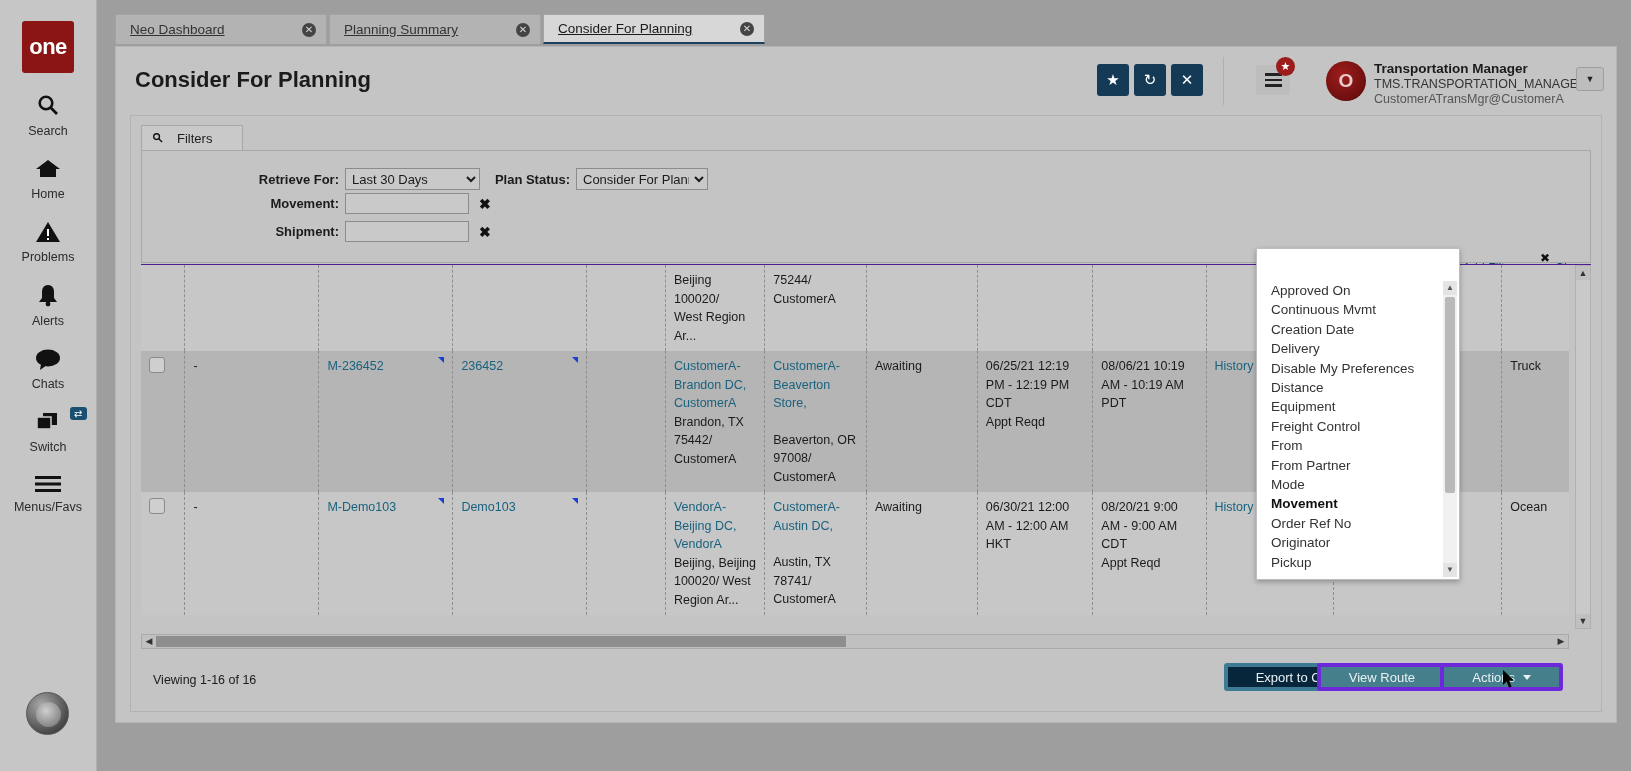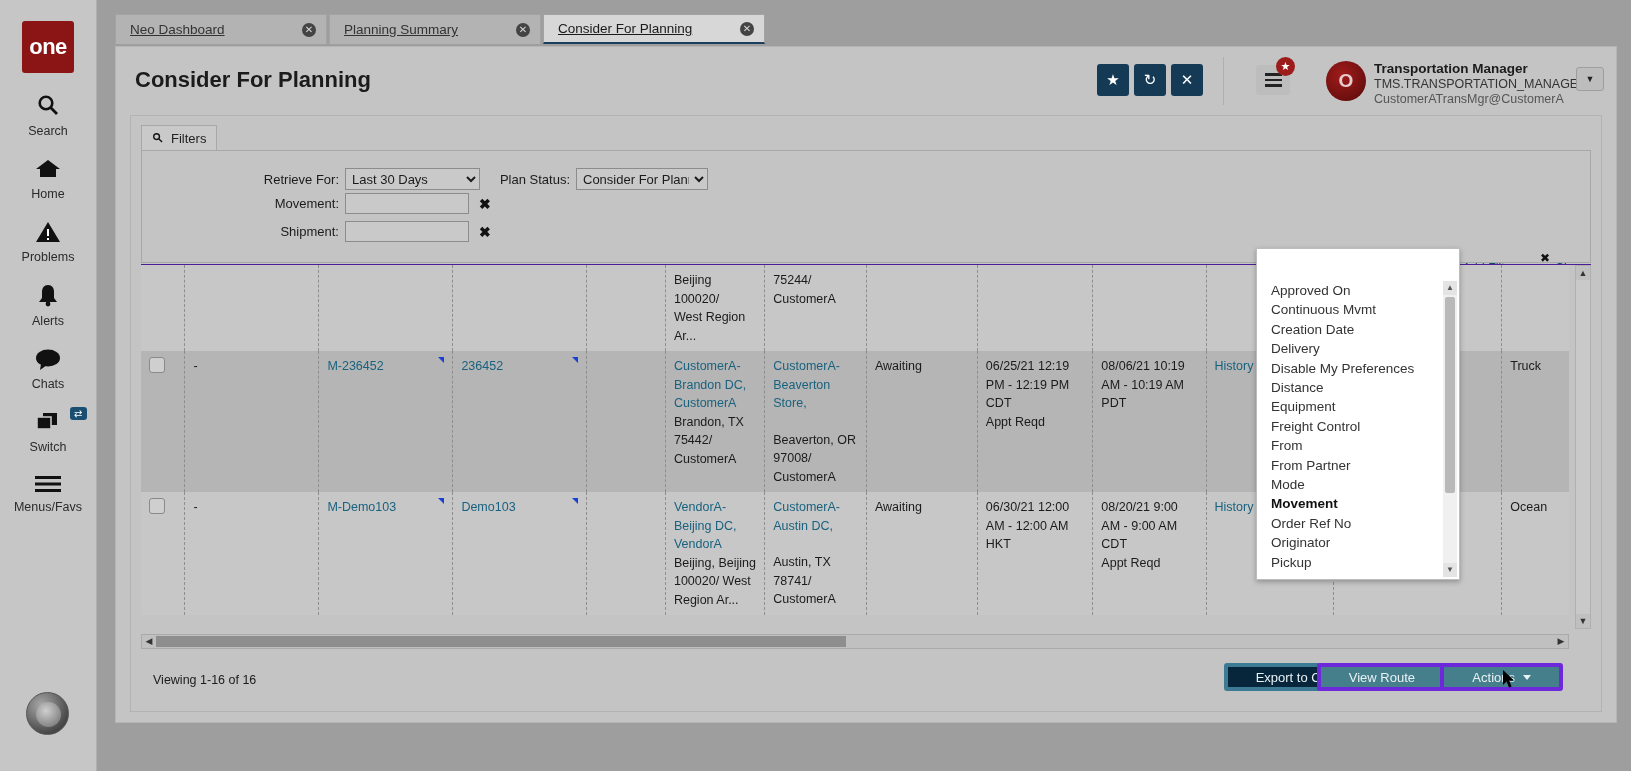--- a/index.html
+++ b/index.html
@@ -113,30 +113,30 @@
 
   
   #content{
     position:absolute; left:14px; right:14px; top:68px; bottom:10px;
     background:#c4c4c4; border:1px solid #b3b3b3;
   }
 
   
   #filterpanel{ position:relative; margin:8px 10px 0 10px; }
   #filtertab{
-    display:inline-flex; align-items:center; gap:8px;
+    display:inline-flex; align-items:center; gap:14px;
     background:#c9c9c9; border:1px solid #a8a8a8; border-bottom:none;
-    padding:5px 10px 5px 10px; font-size:13px; position:relative; top:1px;
+    padding:5px 30px 5px 10px; font-size:13px; position:relative; top:1px;
     cursor:pointer;
   }
   #filterbody{
     border:1px solid #a8a8a8; background:#c4c4c4; height:113px; position:relative;
   }
   .frow{ position:absolute; display:flex; align-items:center; }
-  .flabel{ font-size:13px; font-weight:normal; color:#1b1b1b; text-align:right; }
+  .flabel{ font-size:13px; font-weight:bold; color:#1b1b1b; text-align:right; }
   select.fsel{
     font-family:"Liberation Sans", sans-serif; font-size:13px;
     background:#c9c9c9; border:1px solid #8c8c8c; height:22px; padding:1px 2px;
     color:#1b1b1b;
   }
   input.ftxt{
     width:124px; height:21px; background:#c9c9c9; border:1px solid #8c8c8c;
     font-size:13px; font-family:"Liberation Sans", sans-serif;
   }
   .xbtn{ margin-left:10px; font-weight:bold; font-size:14px; cursor:pointer; color:#111;}

